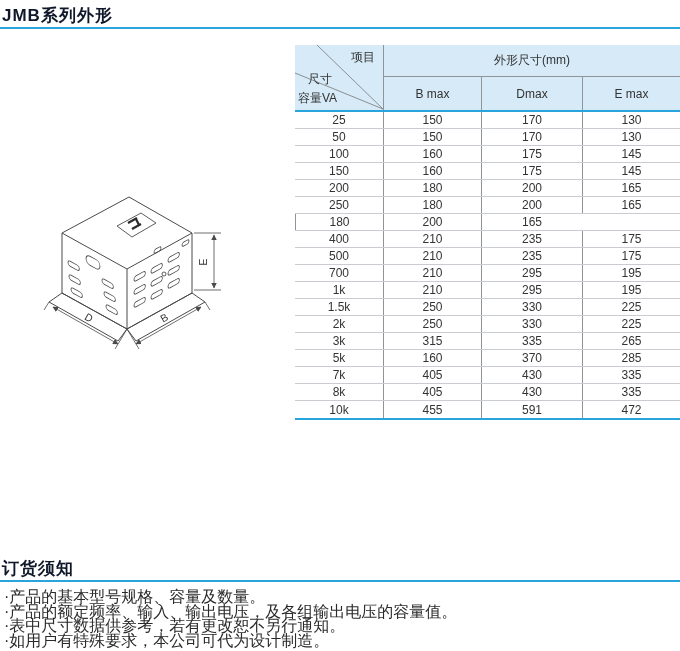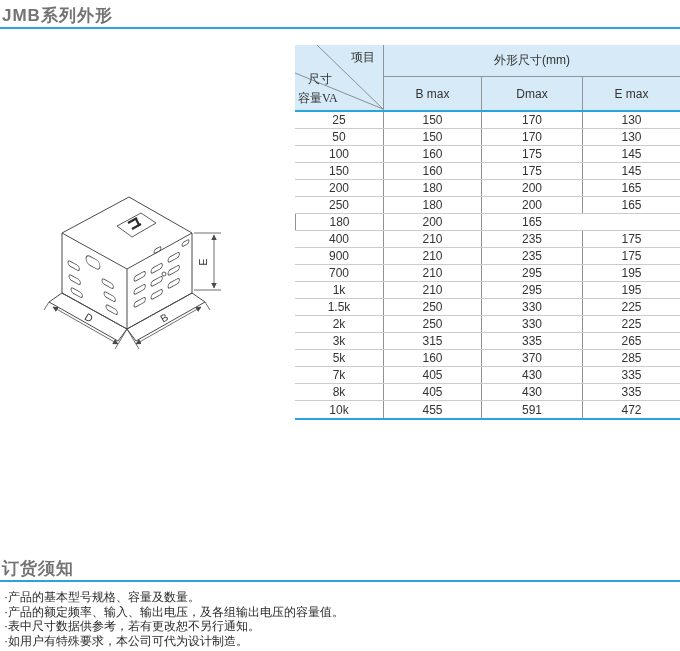--- a/index.html
+++ b/index.html
@@ -6,28 +6,28 @@
     --accent:#29a4dc; --header-bg:#d6eaf7; --grid-line:#8f9499;
     --row-line:#c9cdd1; --ink:#333333; --draw:#4a4a4a;
   }
   *{margin:0;padding:0;box-sizing:border-box;}
   html,body{width:680px;height:651px;background:#ffffff;
     font-family:"Liberation Sans","DejaVu Sans",sans-serif;color:var(--ink);}
   body{position:relative;overflow:hidden;}
 
   
   .sec-title{position:absolute;left:2px;font-size:17px;font-weight:bold;
-    color:#737373;letter-spacing:1px;}
+    color:#0f172a;letter-spacing:1px;}
   .sec-rule{position:absolute;left:0;width:680px;height:2px;background:var(--accent);}
 
   
   .dim-table{position:absolute;left:295px;top:45px;width:385px;font-size:12px;}
   .t-head{display:grid;grid-template-columns:88px 98px 101px 98px;
     grid-template-rows:32px 33px;background:var(--header-bg);}
-  .corner{grid-row:1/3;grid-column:1;position:relative;overflow:hidden;font-family:Liberation Serif, serif;}
+  .corner{grid-row:1/3;grid-column:1;position:relative;overflow:hidden;}
   .corner svg{position:absolute;left:0;top:0;}
   .corner .lab{position:absolute;white-space:nowrap;font-size:12px;}
   .lab-item{top:4px;right:8px;}
   .lab-size{top:26px;left:13px;}
   .lab-cap{bottom:3px;left:3px;margin-top:38px;}
   .group-cell{grid-row:1;grid-column:2/5;display:flex;align-items:center;
     justify-content:center;border-left:1px solid var(--grid-line);
     border-bottom:1px solid var(--grid-line);}
   .sub-cell{grid-row:2;display:flex;align-items:center;justify-content:center;
     border-left:1px solid var(--grid-line);}
@@ -42,21 +42,21 @@
   .drawing{position:absolute;left:30px;top:190px;}
   .drawing .outline{fill:none;stroke:var(--draw);stroke-width:1;
     stroke-linejoin:round;}
   .drawing .slot{fill:none;stroke:var(--draw);stroke-width:0.9;}
   .drawing .dim{stroke:var(--draw);stroke-width:0.8;fill:none;}
   .drawing .dimtxt{font-size:10.5px;fill:var(--ink);}
   .drawing .mark{stroke:#2b2b2b;stroke-width:2.2;}
 
   
   .notes{position:absolute;left:4px;top:590px;list-style:none;
-    font-size:12px;line-height:14.6px;color:#2a2a2a;}
+    font-size:16px;line-height:14.6px;color:#2a2a2a;}
 </style>
 </head>
 <body>
 
 <div class="sec-title" style="top:4px;">JMB系列外形</div>
 <div class="sec-rule" style="top:27px;"></div>
 
 <div class="dim-table">
   <div class="t-head">
     <div class="corner">
@@ -116,21 +116,21 @@
     <div class="cell val">200</div>
     <div class="cell val">165</div>
   </div>
       <div class="t-row">
     <div class="cell cap">400</div>
     <div class="cell val">210</div>
     <div class="cell val">235</div>
     <div class="cell val">175</div>
   </div>
       <div class="t-row">
-    <div class="cell cap">900</div>
+    <div class="cell cap">500</div>
     <div class="cell val">210</div>
     <div class="cell val">235</div>
     <div class="cell val">175</div>
   </div>
       <div class="t-row">
     <div class="cell cap">700</div>
     <div class="cell val">210</div>
     <div class="cell val">295</div>
     <div class="cell val">195</div>
   </div>

